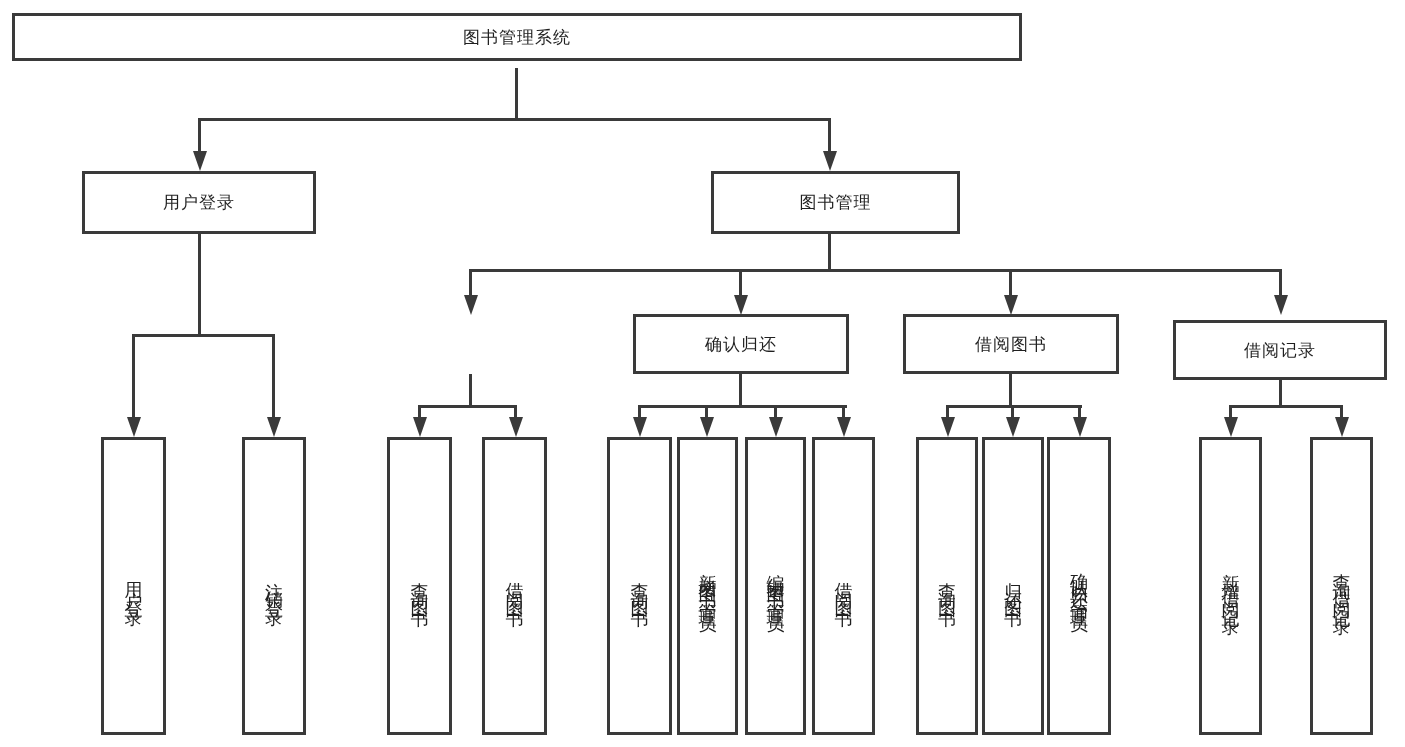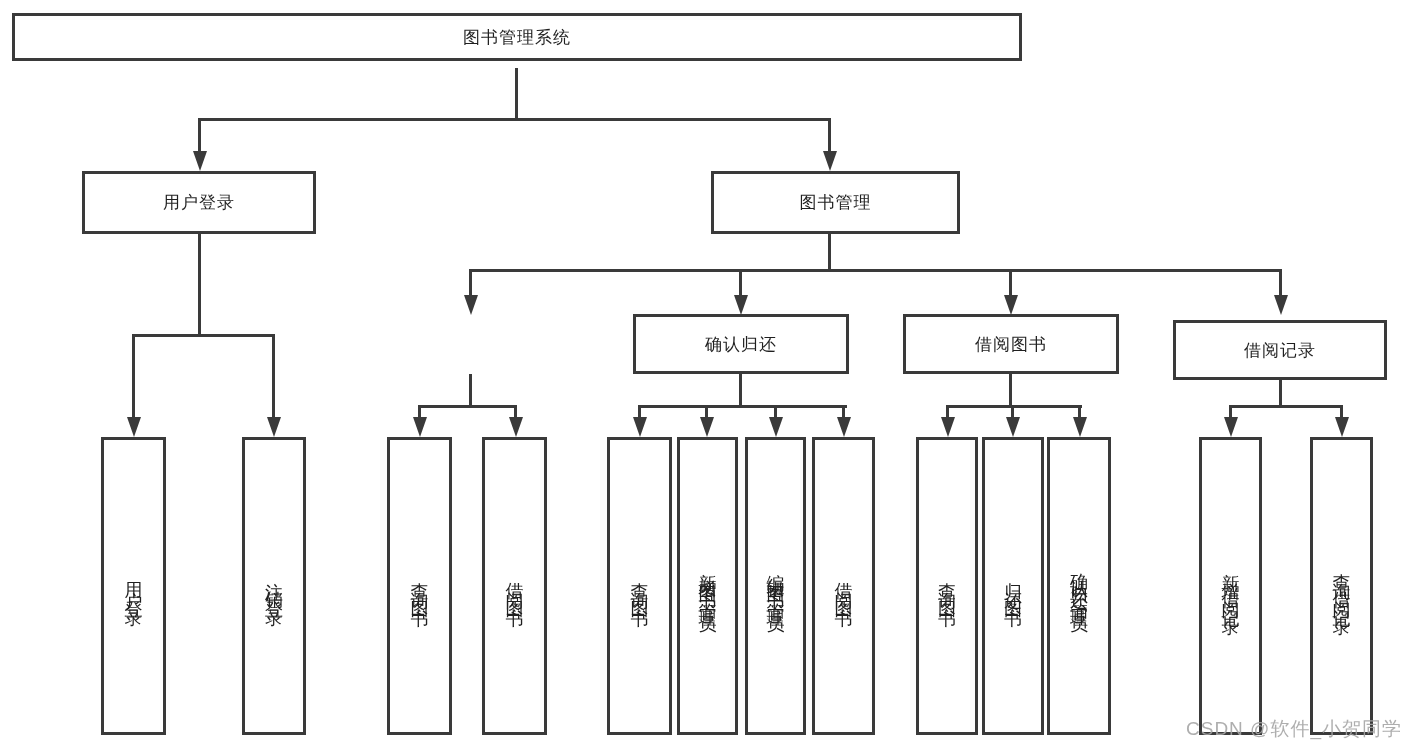--- a/index.html
+++ b/index.html
@@ -178,15 +178,14 @@
     <span class="vlabel" style="letter-spacing:6px;">确认归还（管理员）</span>
   </div>
 
   <div class="node leaf" style="left:1199px; top:437px; width:63px; height:298px;">
     <span class="vlabel">新增借阅记录</span>
   </div>
   <div class="node leaf" style="left:1310px; top:437px; width:63px; height:298px;">
     <span class="vlabel">查询借阅记录</span>
   </div>
 
-  <div class="watermark">CSDN @软件_小贺同学</div>
 
 </div>
 
 </body></html>

